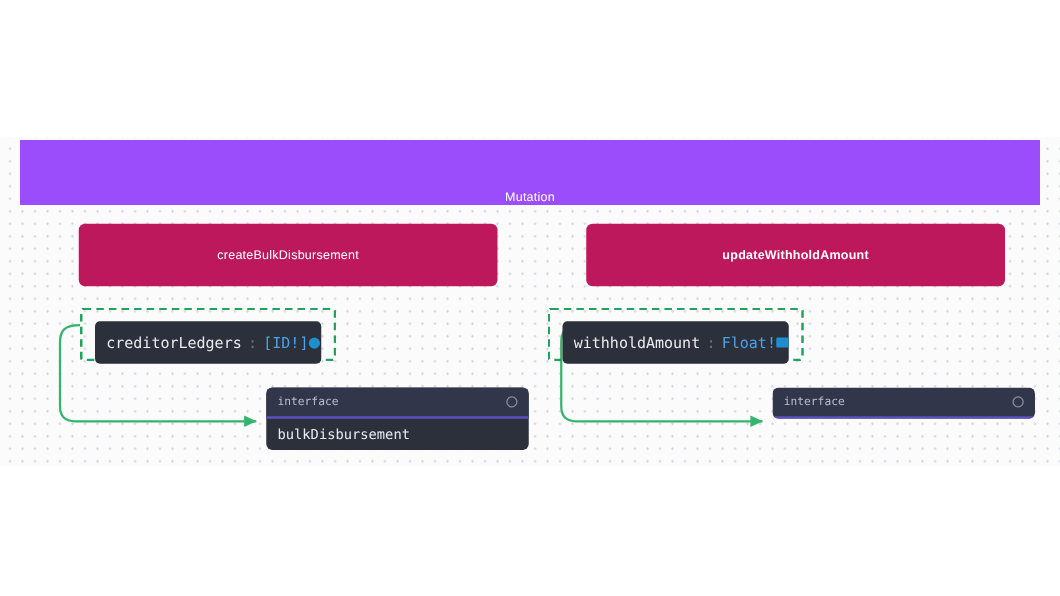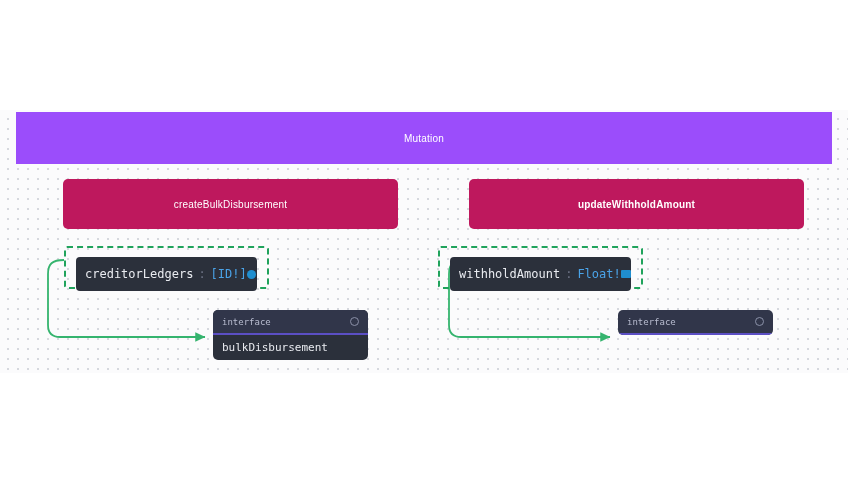--- a/index.html
+++ b/index.html
@@ -31,21 +31,21 @@
 
   
   #root-bar {
     position: absolute;
     left: 16px;
     top: 112px;
     width: 816px;
     height: 52px;
     background: #9b4dfb;
     display: flex;
-    align-items: center;
+    align-items: flex-end;
     justify-content: center;
     color: #ffffff;
     font-size: 10px;
     letter-spacing: .2px;
   }
 
   
   .op-block {
     position: absolute;
     height: 50px;
@@ -101,21 +101,21 @@
   .icon-decimal {
     width: 10px; height: 8px;
     background: #1f8ecf;
     border-radius: 1px;
     display: block;
   }
 
   
   .iface-card {
     position: absolute;
-    width: 155px;
+    width: 210px;
     background: #2b303b;
     border-radius: 5px;
     overflow: hidden;
     font-family: "DejaVu Sans Mono", monospace;
   }
   #iface-left  { left: 213px; top: 310px; }
   #iface-right { left: 618px; top: 310px; }
 
   .iface-head {
     height: 25px;

